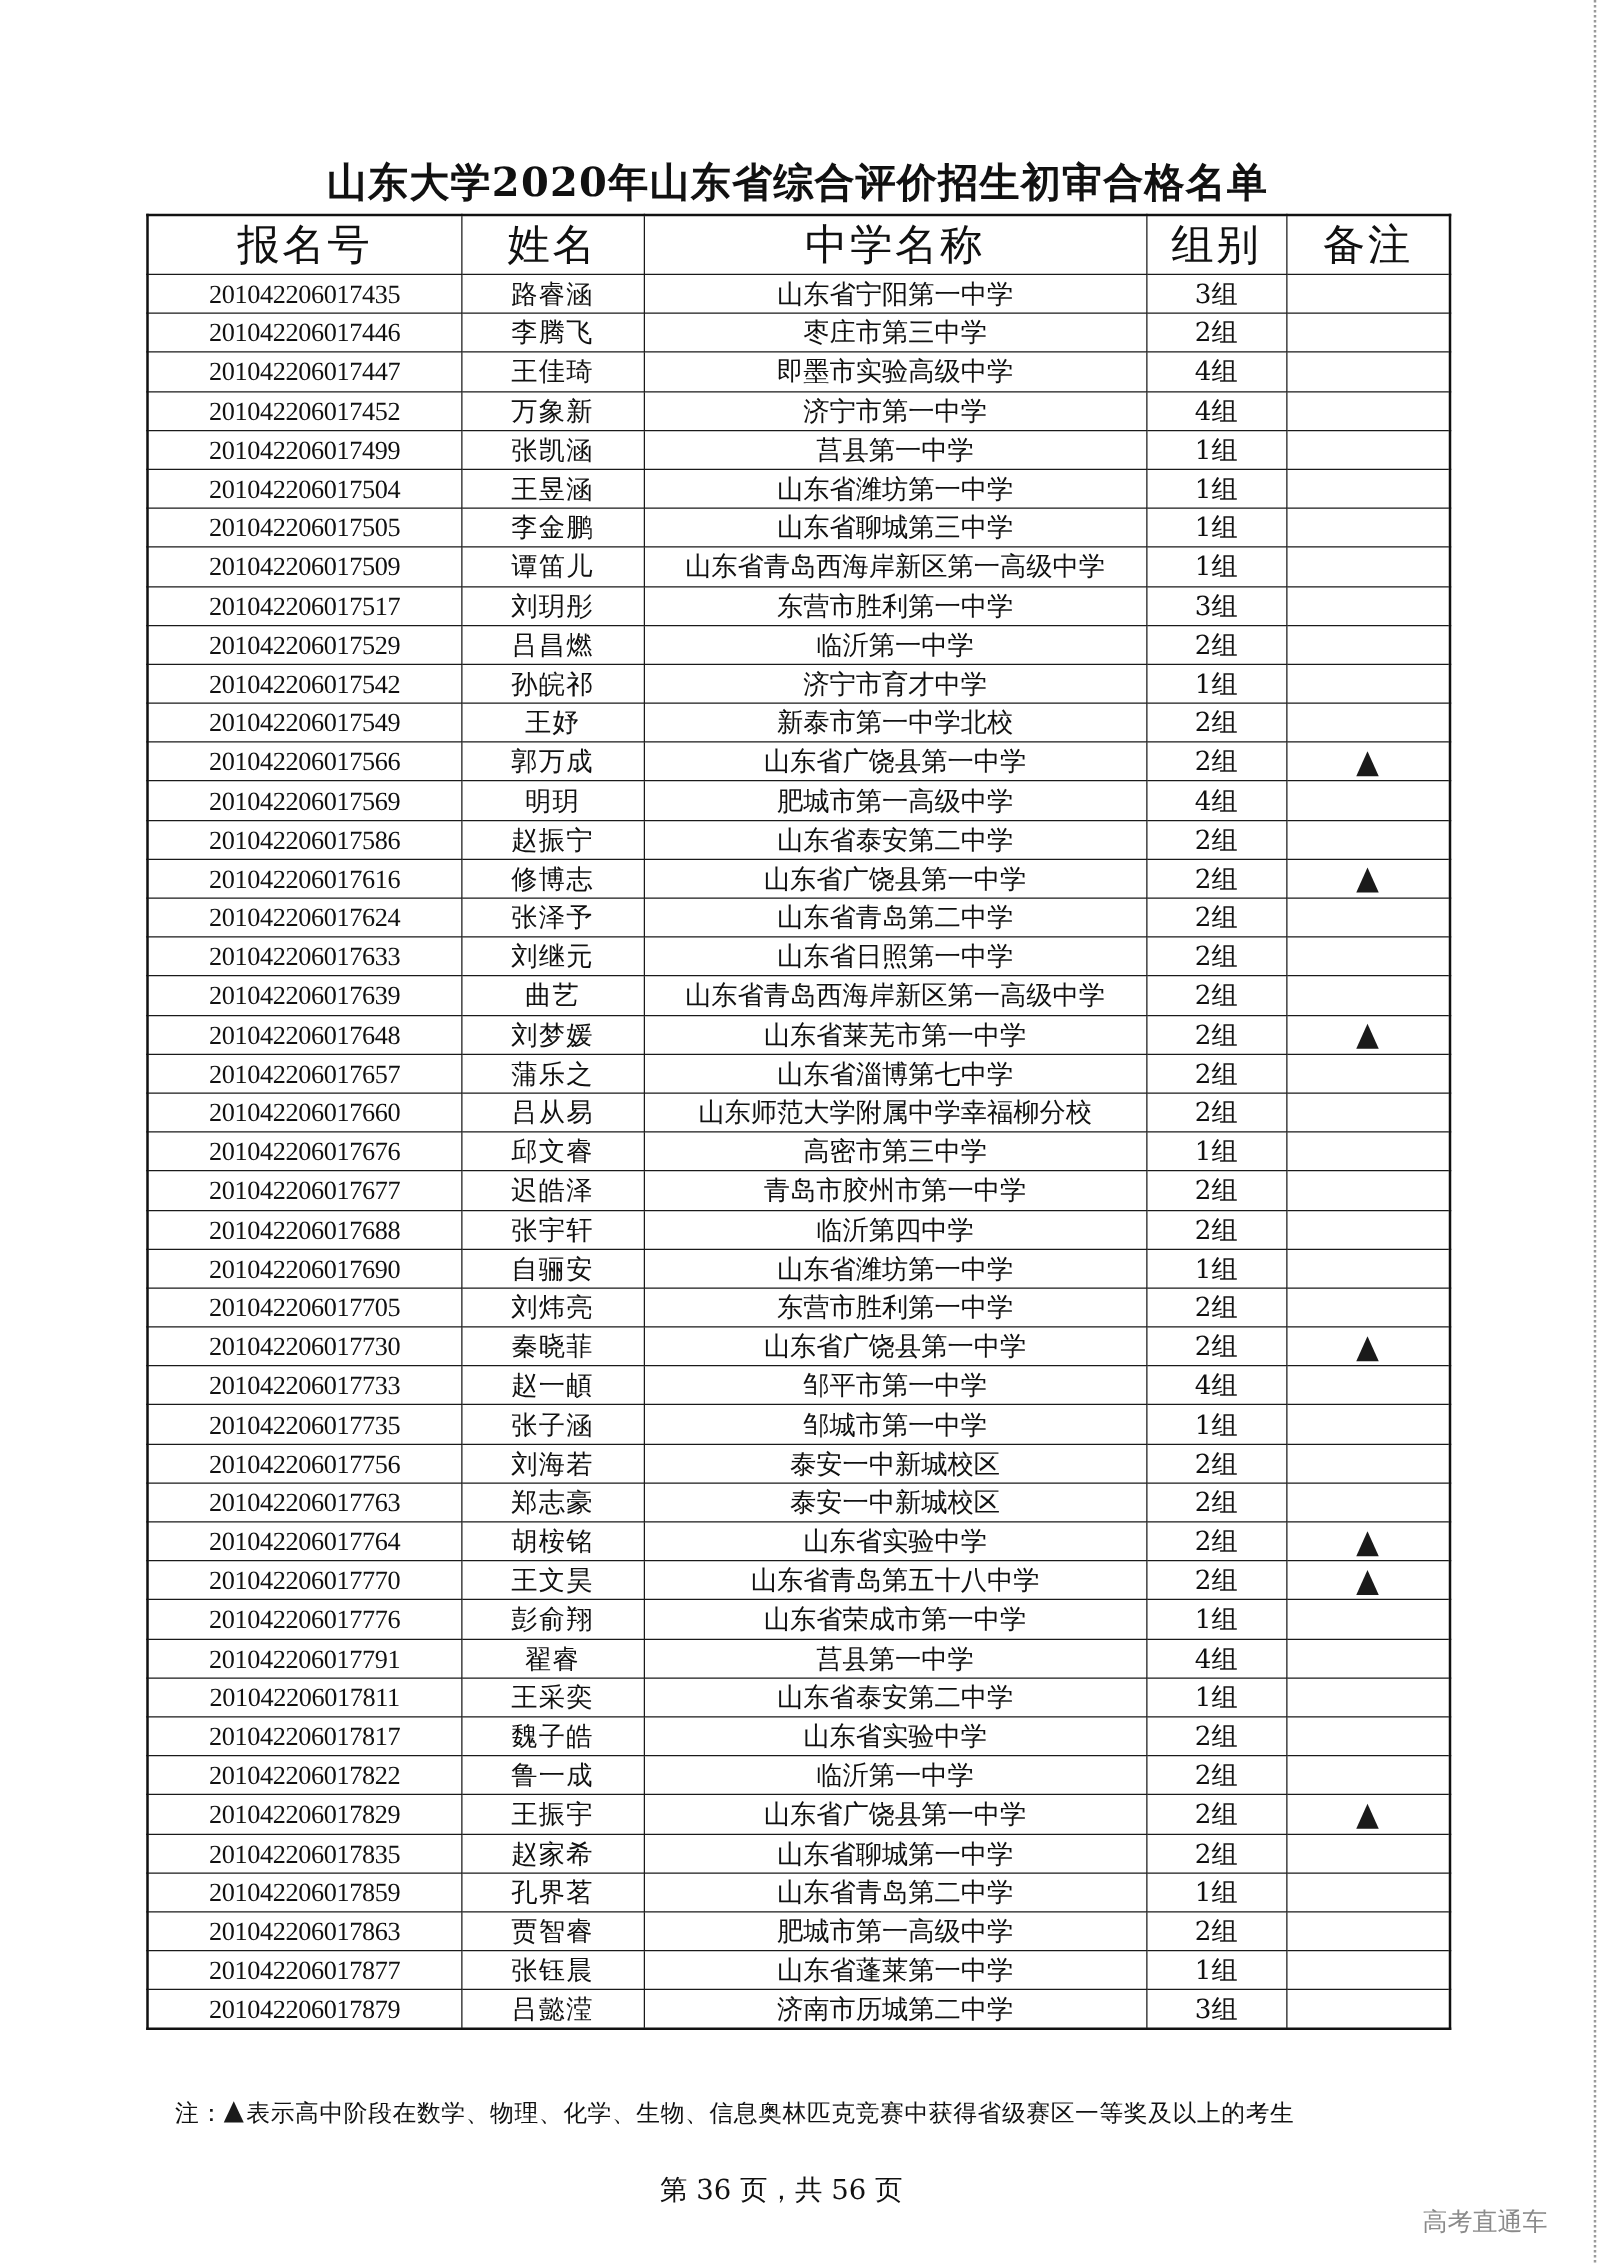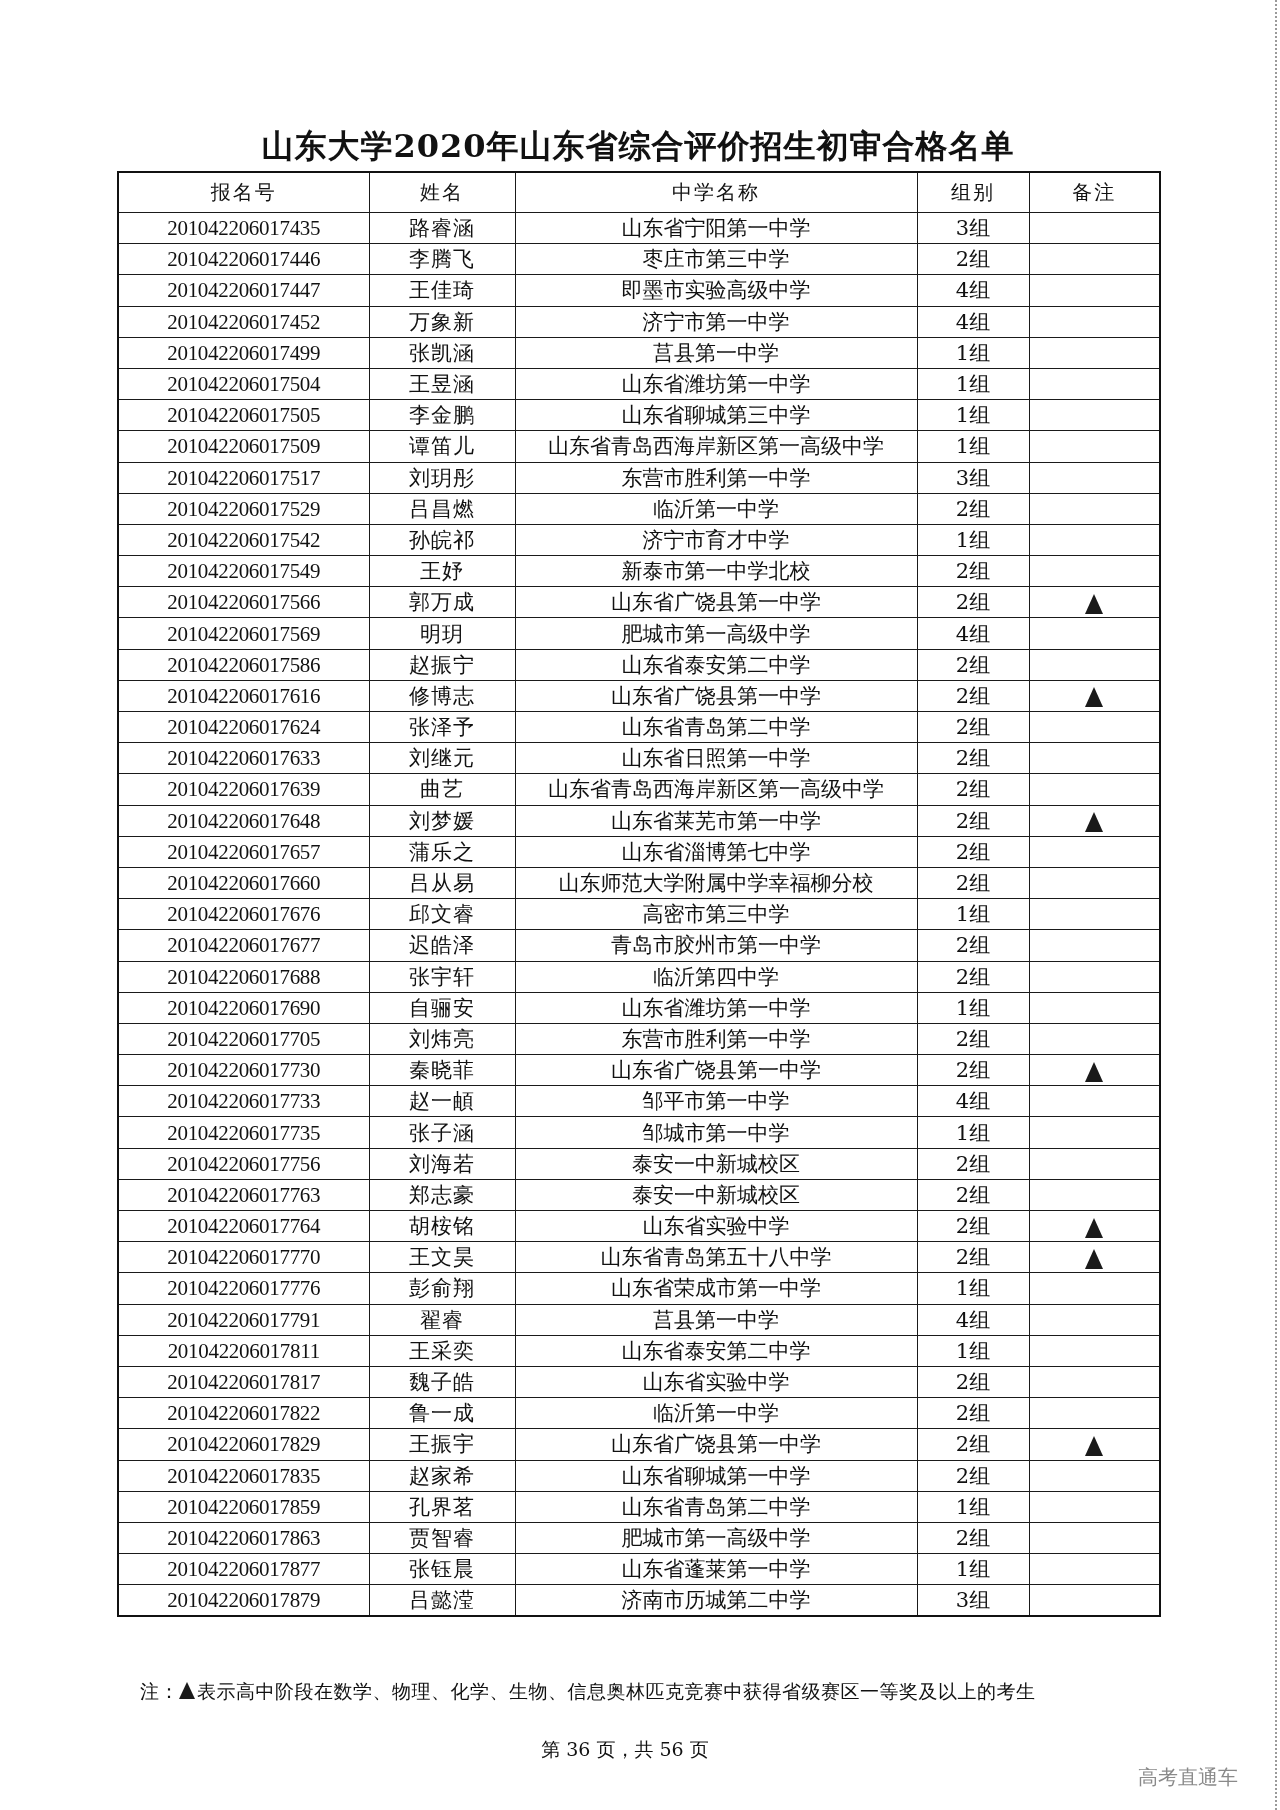--- a/index.html
+++ b/index.html
@@ -46,21 +46,21 @@
     }
     table.roster th, table.roster td {
       border: 1.5px solid #1a1a1a;
       text-align: center;
       padding: 0;
       overflow: hidden;
       white-space: nowrap;
     }
     table.roster th {
       height: 39px;
-      font-size: 20px;
+      font-size: 34px;
       font-weight: normal;
       letter-spacing: 2px;
     }
     table.roster td {
       height: 30.2px;
       font-size: 21px;
       line-height: 30px;
     }
     td.col-id {
       font-family: "Liberation Serif", "DejaVu Serif", serif;
@@ -94,21 +94,21 @@
       border-bottom: 17px solid #1a1a1a;
       margin-right: 2px;
       vertical-align: -1px;
     }
     .page-number {
       position: absolute;
       left: 0;
       width: 1280px;
       top: 1737px;
       text-align: center;
-      font-size: 19px;
+      font-size: 22px;
       padding-right: 30px;
       box-sizing: border-box;
       white-space: nowrap;
     }
     .watermark {
       position: absolute;
       left: 1138px;
       top: 1764px;
       font-family: Liberation Sans, sans-serif;
       font-size: 20px;

